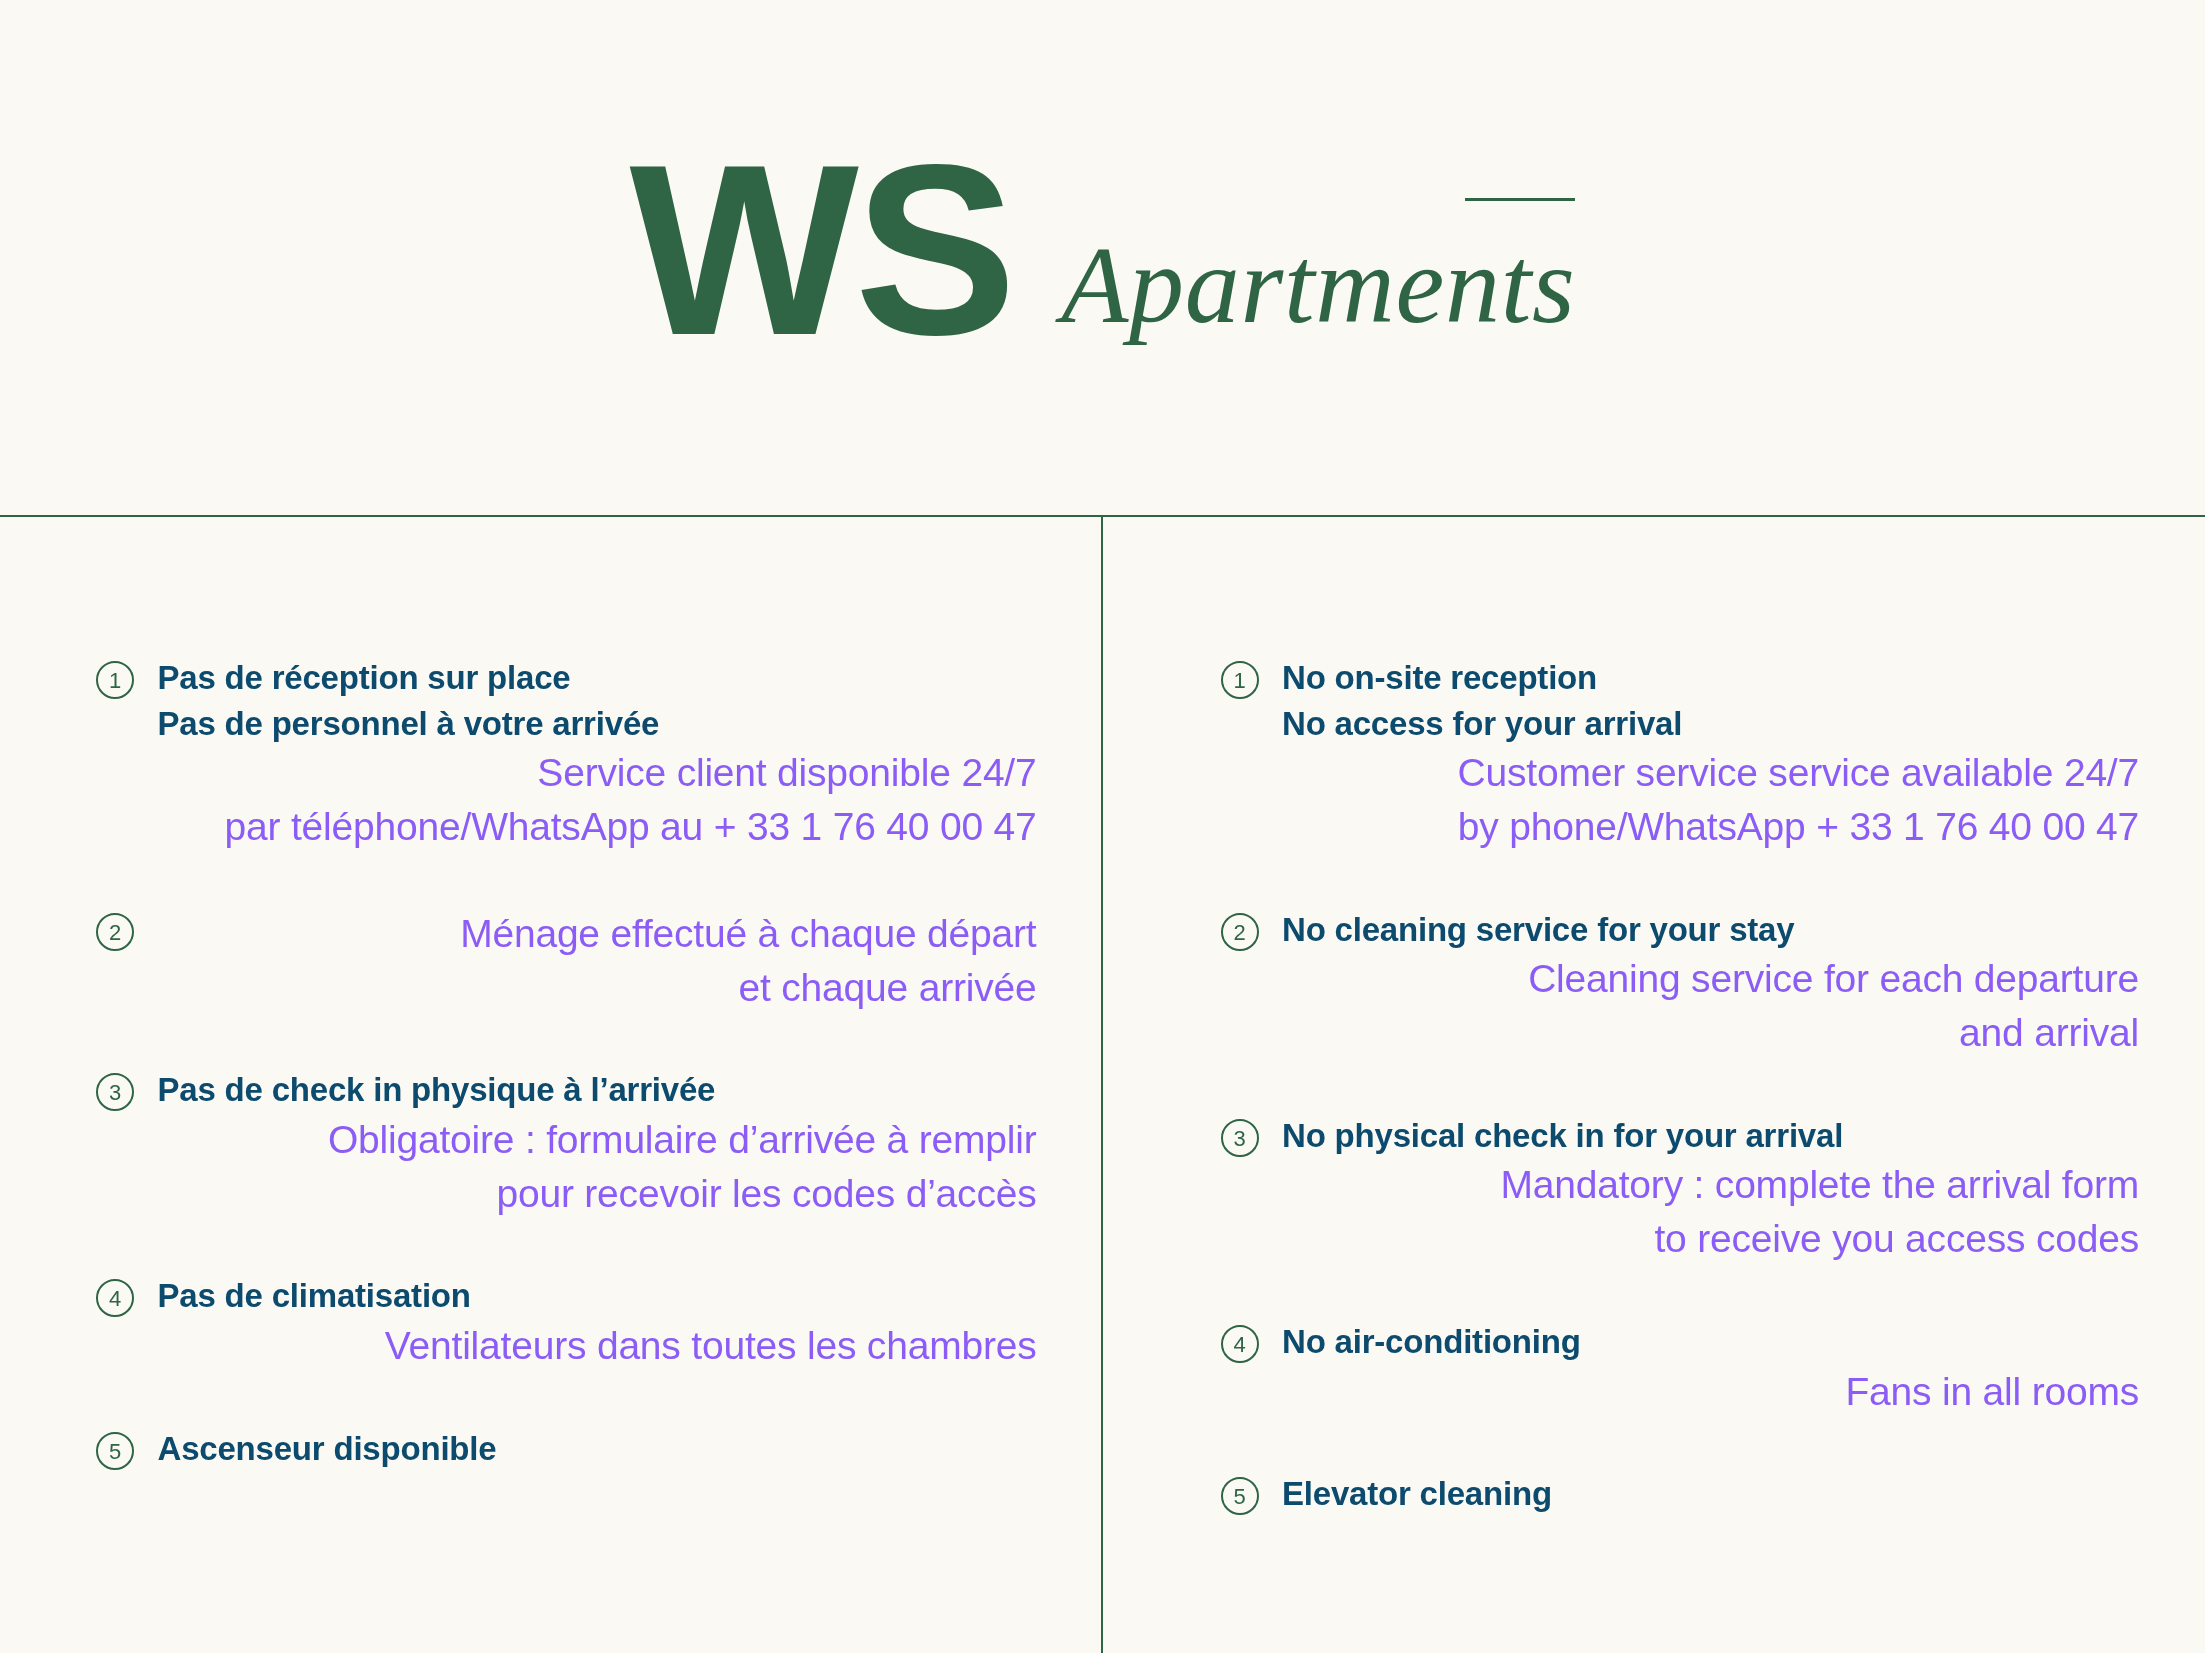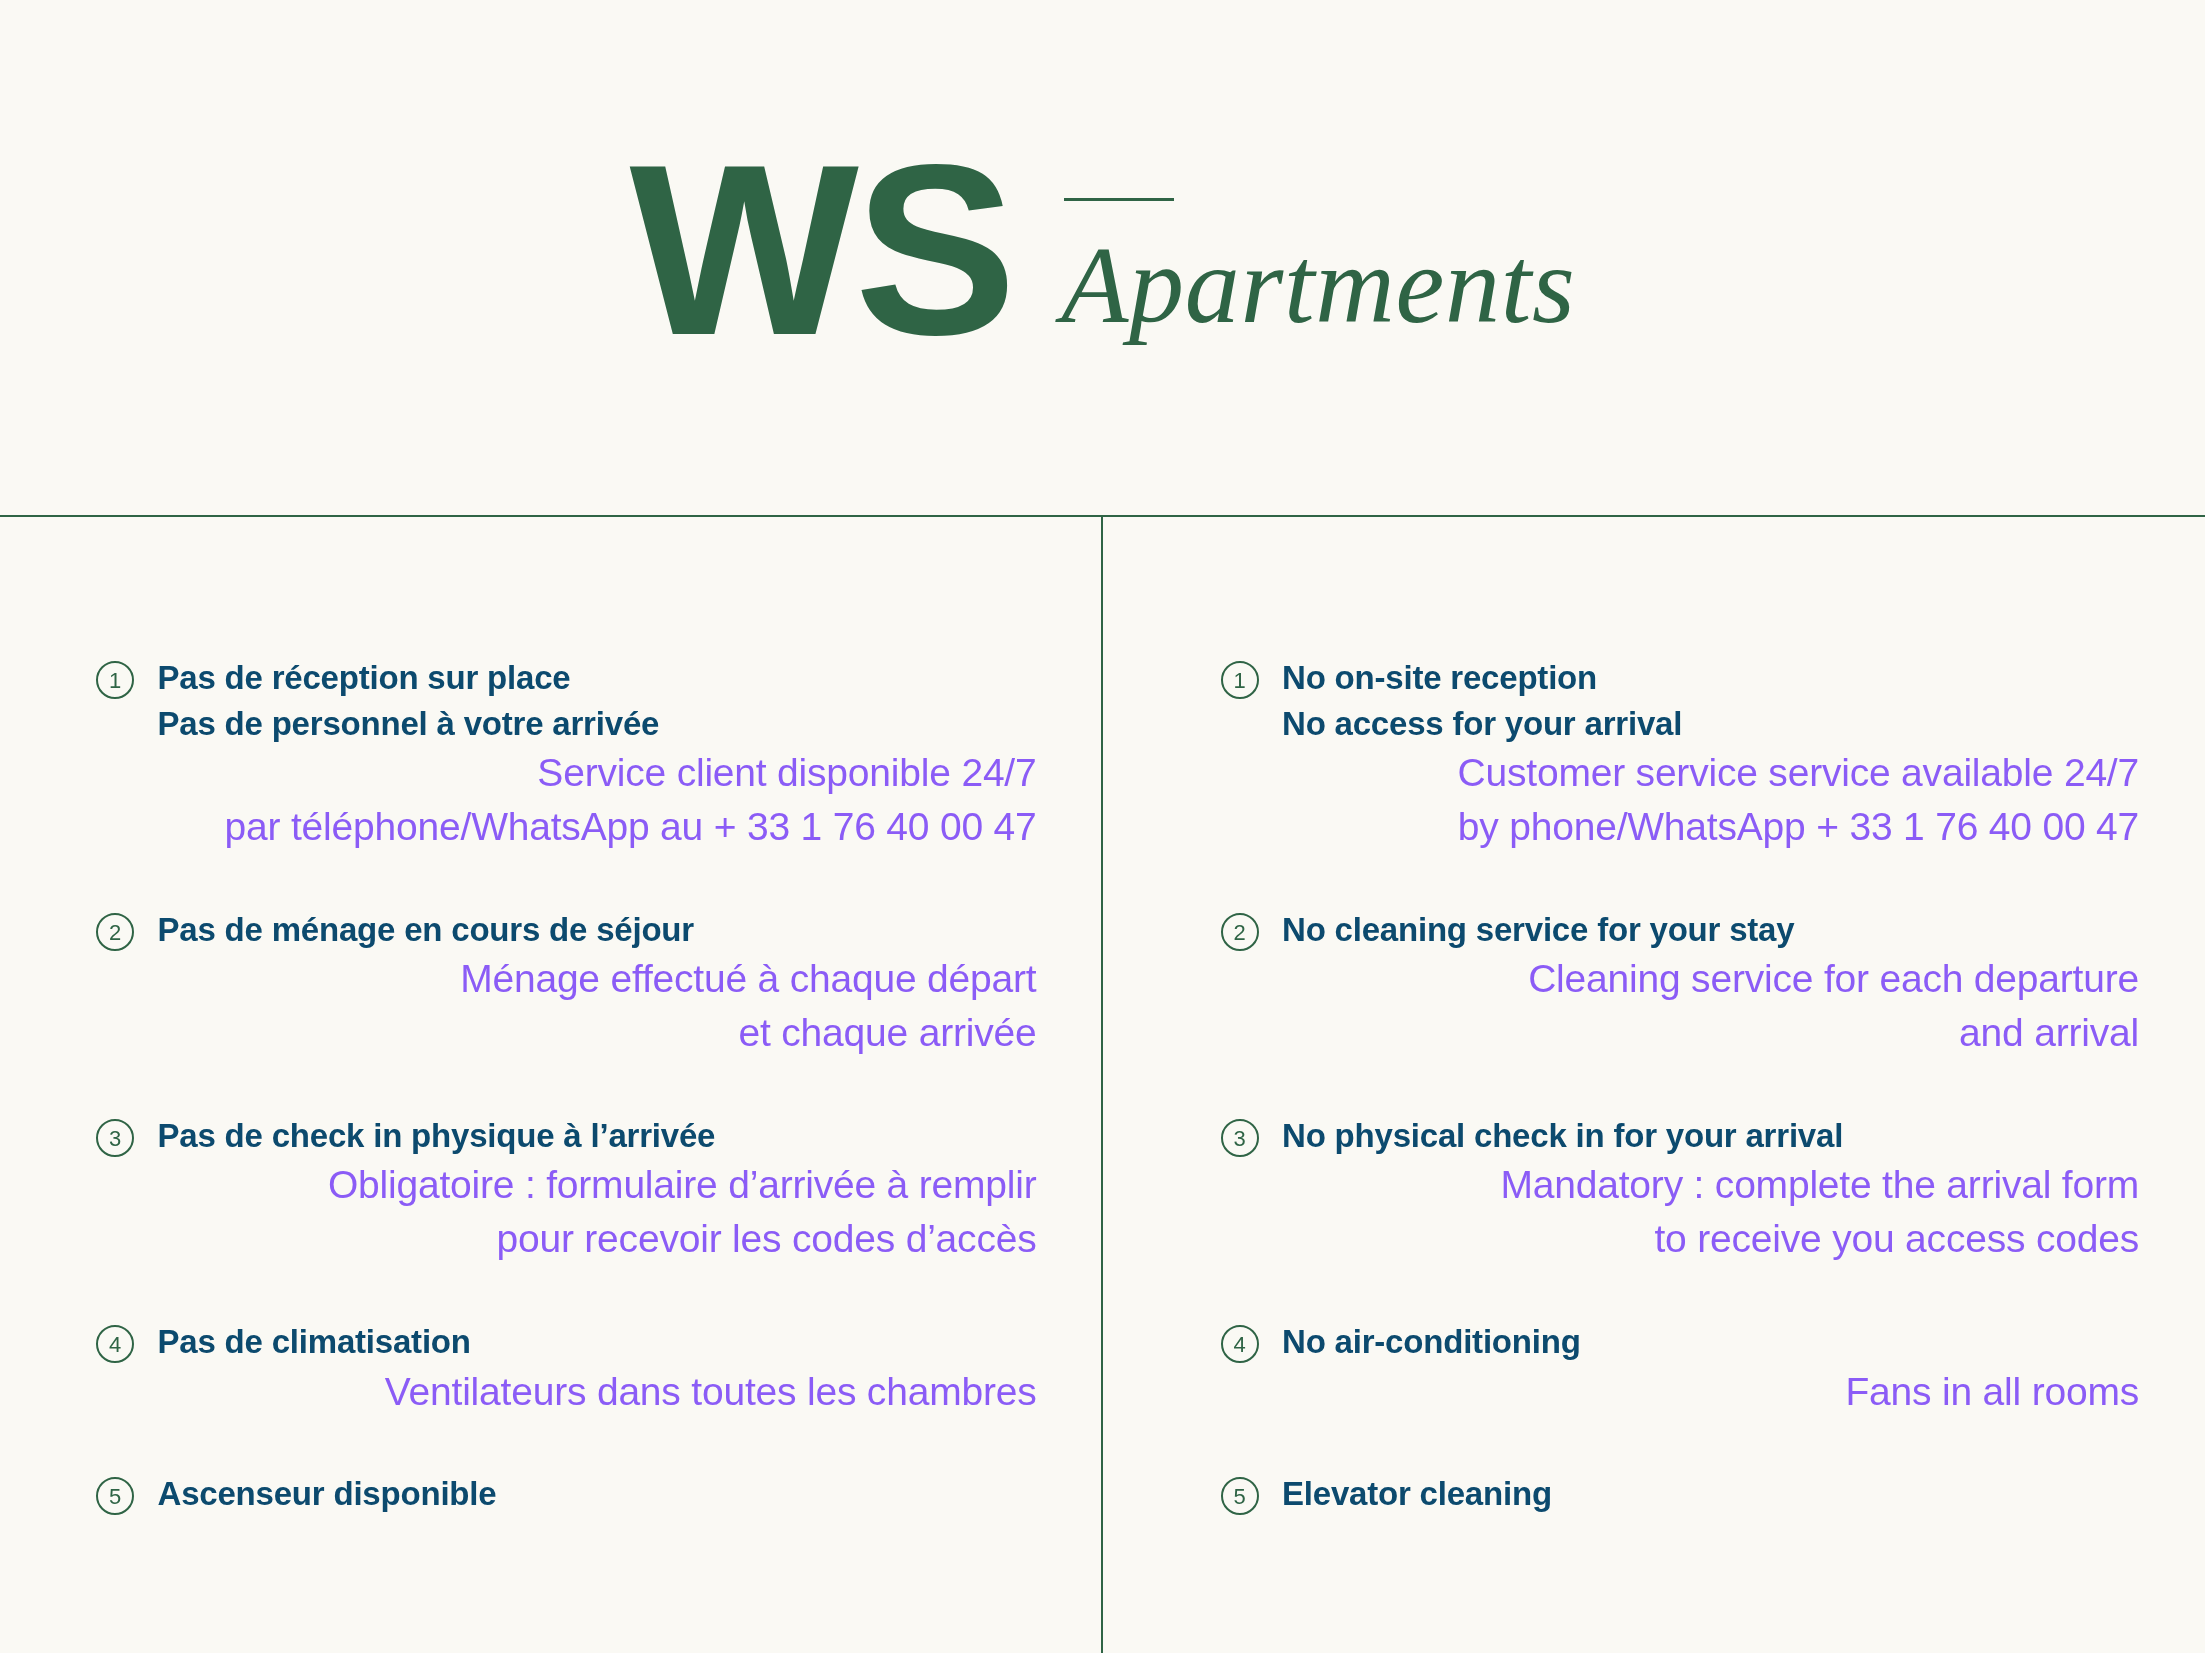--- a/index.html
+++ b/index.html
@@ -40,21 +40,21 @@
     font-family: "Liberation Sans", sans-serif;
     font-weight: bold;
     font-size: 243px;
     line-height: 0.85;
     letter-spacing: -4.4px;
     color: #2f6445;
   }
   .logo-right {
     display: flex;
     flex-direction: column;
-    align-items: flex-start;
+    align-items: flex-end;
     margin-left: 41px;
     padding-bottom: 13.2px;
   }
   .logo-rule {
     width: 110px;
     height: 2.9px;
     background: #2f6445;
     margin-bottom: 29px;
     margin-left: 2.9px;
   }
@@ -170,21 +170,20 @@
           <div class="title-line">Pas de réception sur place</div>
           <div class="title-line">Pas de personnel à votre arrivée</div>
           <div class="sub-line">Service client disponible 24/7</div>
           <div class="sub-line">par téléphone/WhatsApp au + 33 1 76 40 00 47</div>
         </div>
       </div>
 
       <div class="item">
         <div class="num">2</div>
         <div class="body">
-          <div class="title-line">Pas de ménage en cours de séjour</div>
           <div class="sub-line">Ménage effectué à chaque départ</div>
           <div class="sub-line">et chaque arrivée</div>
         </div>
       </div>
 
       <div class="item">
         <div class="num">3</div>
         <div class="body">
           <div class="title-line">Pas de check in physique à l’arrivée</div>
           <div class="sub-line">Obligatoire : formulaire d’arrivée à remplir</div>

